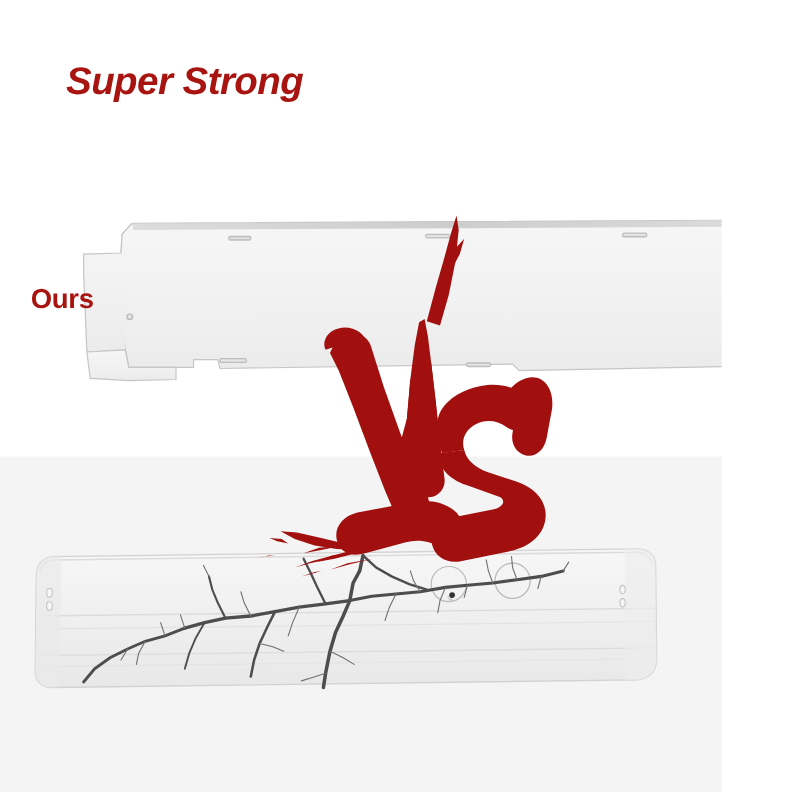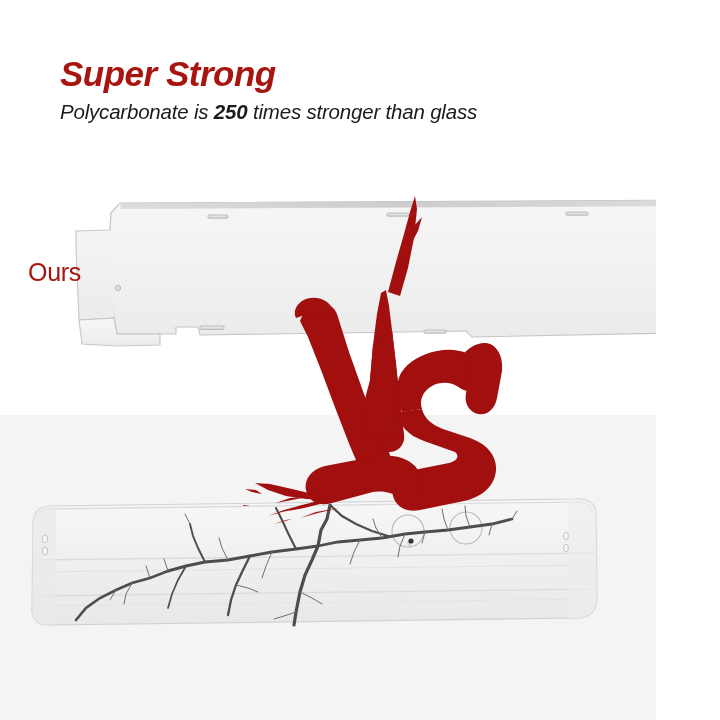--- a/index.html
+++ b/index.html
@@ -52,21 +52,21 @@
     white-space: nowrap;
     letter-spacing: -0.2px;
   }
   .subhead b { font-weight: bold; }
 
   
   .label-ours {
     position: absolute;
     left: 28px; top: 258px;
     font-size: 25px;
-    font-weight: normal;
+    font-weight: bold;
     color: #a8140f;
     letter-spacing: -0.3px;
   }
   .label-others {
     position: absolute;
     left: 613px; top: 536px;
     font-size: 25px;
     font-weight: bold;
     color: #212121;
     letter-spacing: -0.3px;
@@ -259,20 +259,17 @@
       <path d="M339,508 L318,513 L300,518 L316,512 Z"></path>
 
       <path d="M262,494 L252,492 L245,489 L256,490 Z"></path>
       <path d="M250,505 L240,506 L233,508 L244,505 Z"></path>
       <path d="M292,519 L282,522 L274,524 L286,520 Z"></path>
     </g>
   </svg>
 
   <div class="headline">Super Strong</div>
 
-  <div class="subhead">
-    <span>Polycarbonate is </span><b>250</b><span> times stronger than glass</span>
-  </div>
 
   <div class="label-ours">Ours</div>
 
 
 </div>
 
 </body></html>

